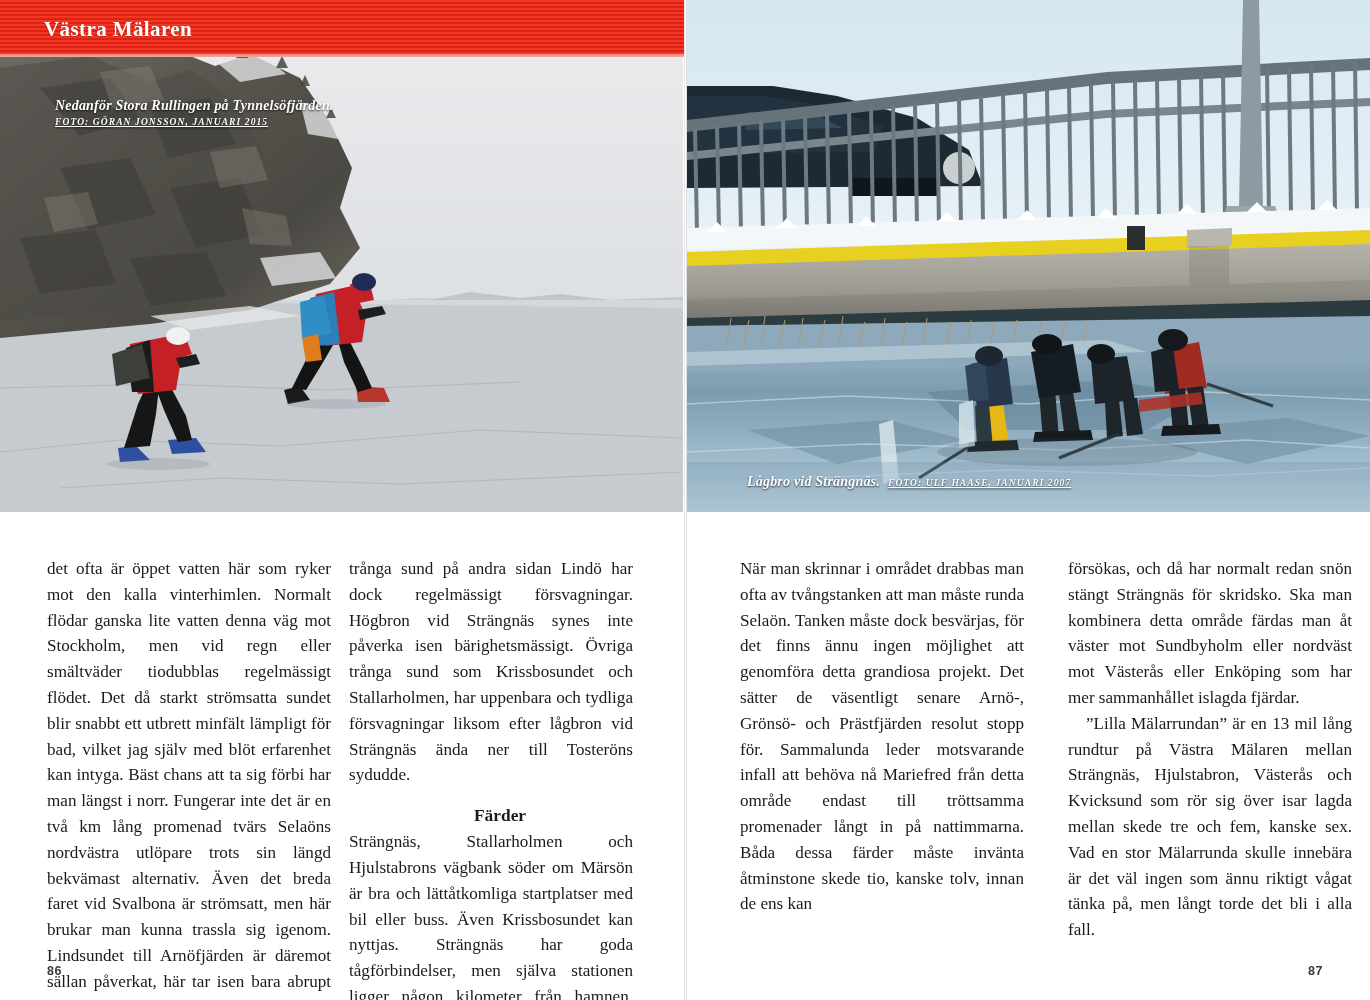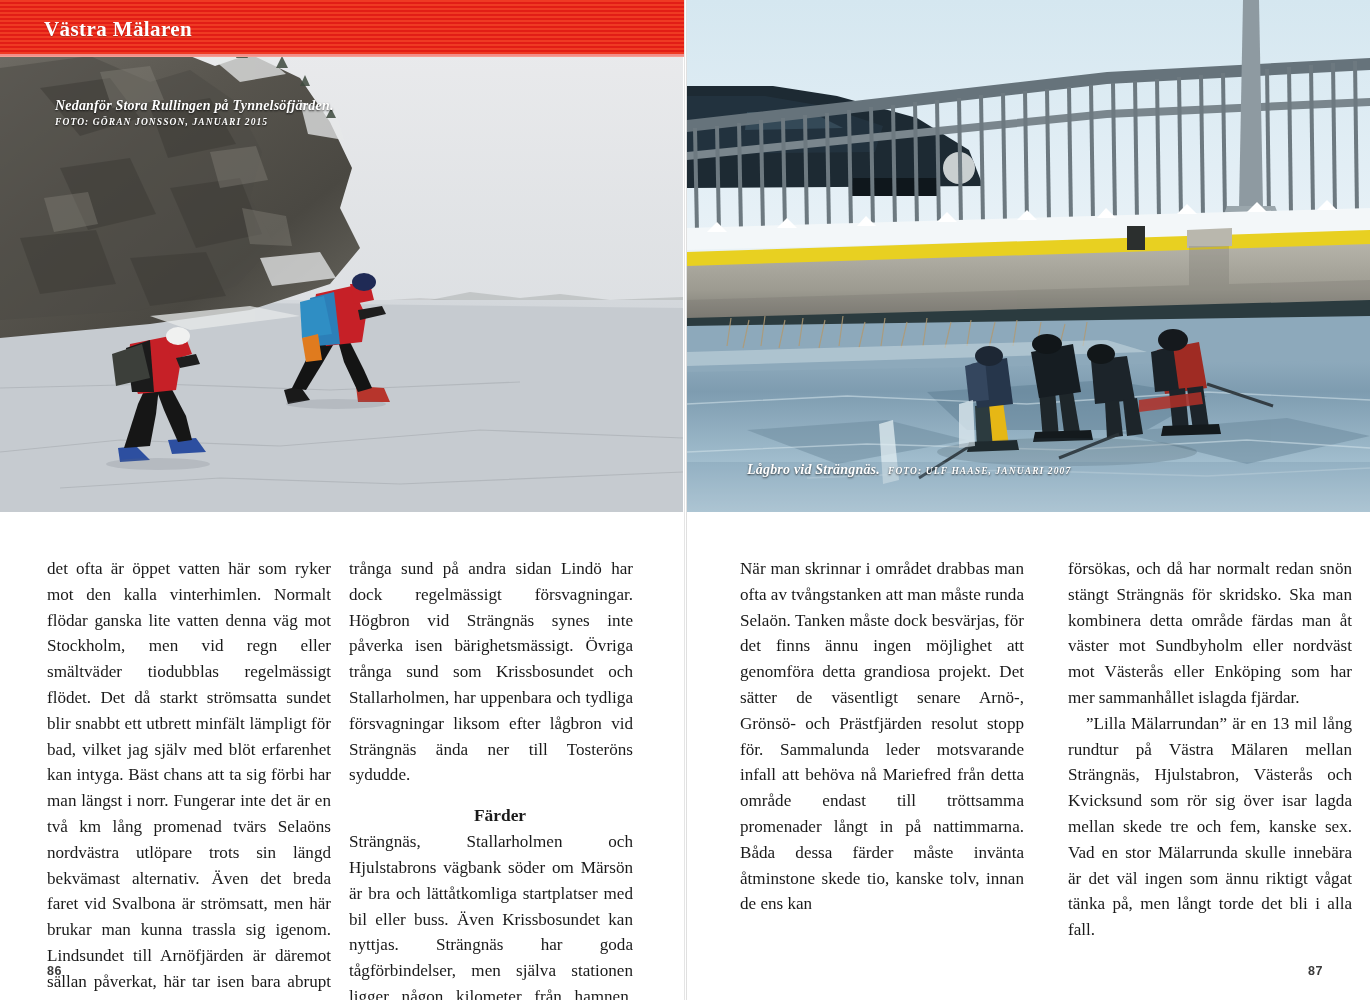--- a/index.html
+++ b/index.html
@@ -103,29 +103,30 @@
     font-size: 14px;
     letter-spacing: .2px;
   }
   .caption .cap-credit {
     display: block;
     font-style: italic;
     font-weight: bold;
     font-size: 9.5px;
     letter-spacing: 1.1px;
     margin-top: 3px;
+    text-decoration: underline;
   }
   .caption-left {
     left: 47px;
     top: 98px;
     margin-left: 8px;
   }
   .caption-right {
     left: 747px;
-    top: 460px;
+    top: 472px;
   }
   .caption-right .cap-main,
   .caption-right .cap-credit {
     display: inline;
   }
   .caption-right .cap-credit { margin-left: 4px; }
 
   
   .columns {
     position: absolute;

